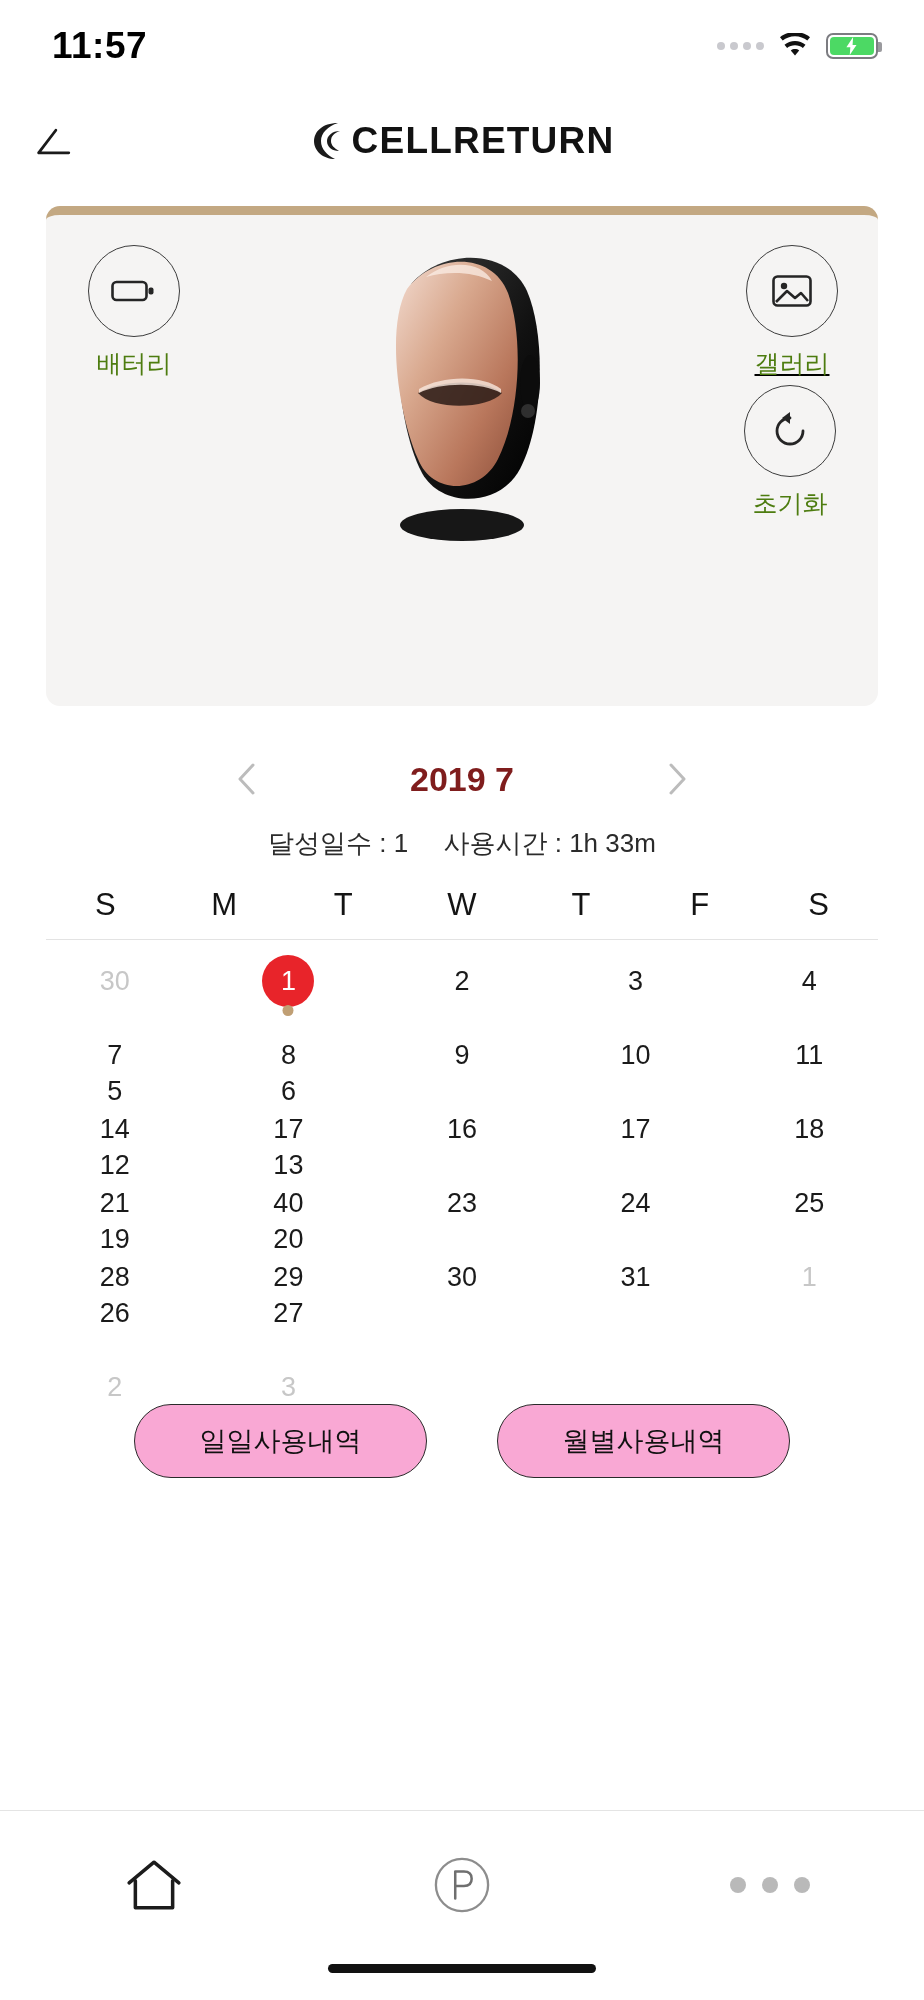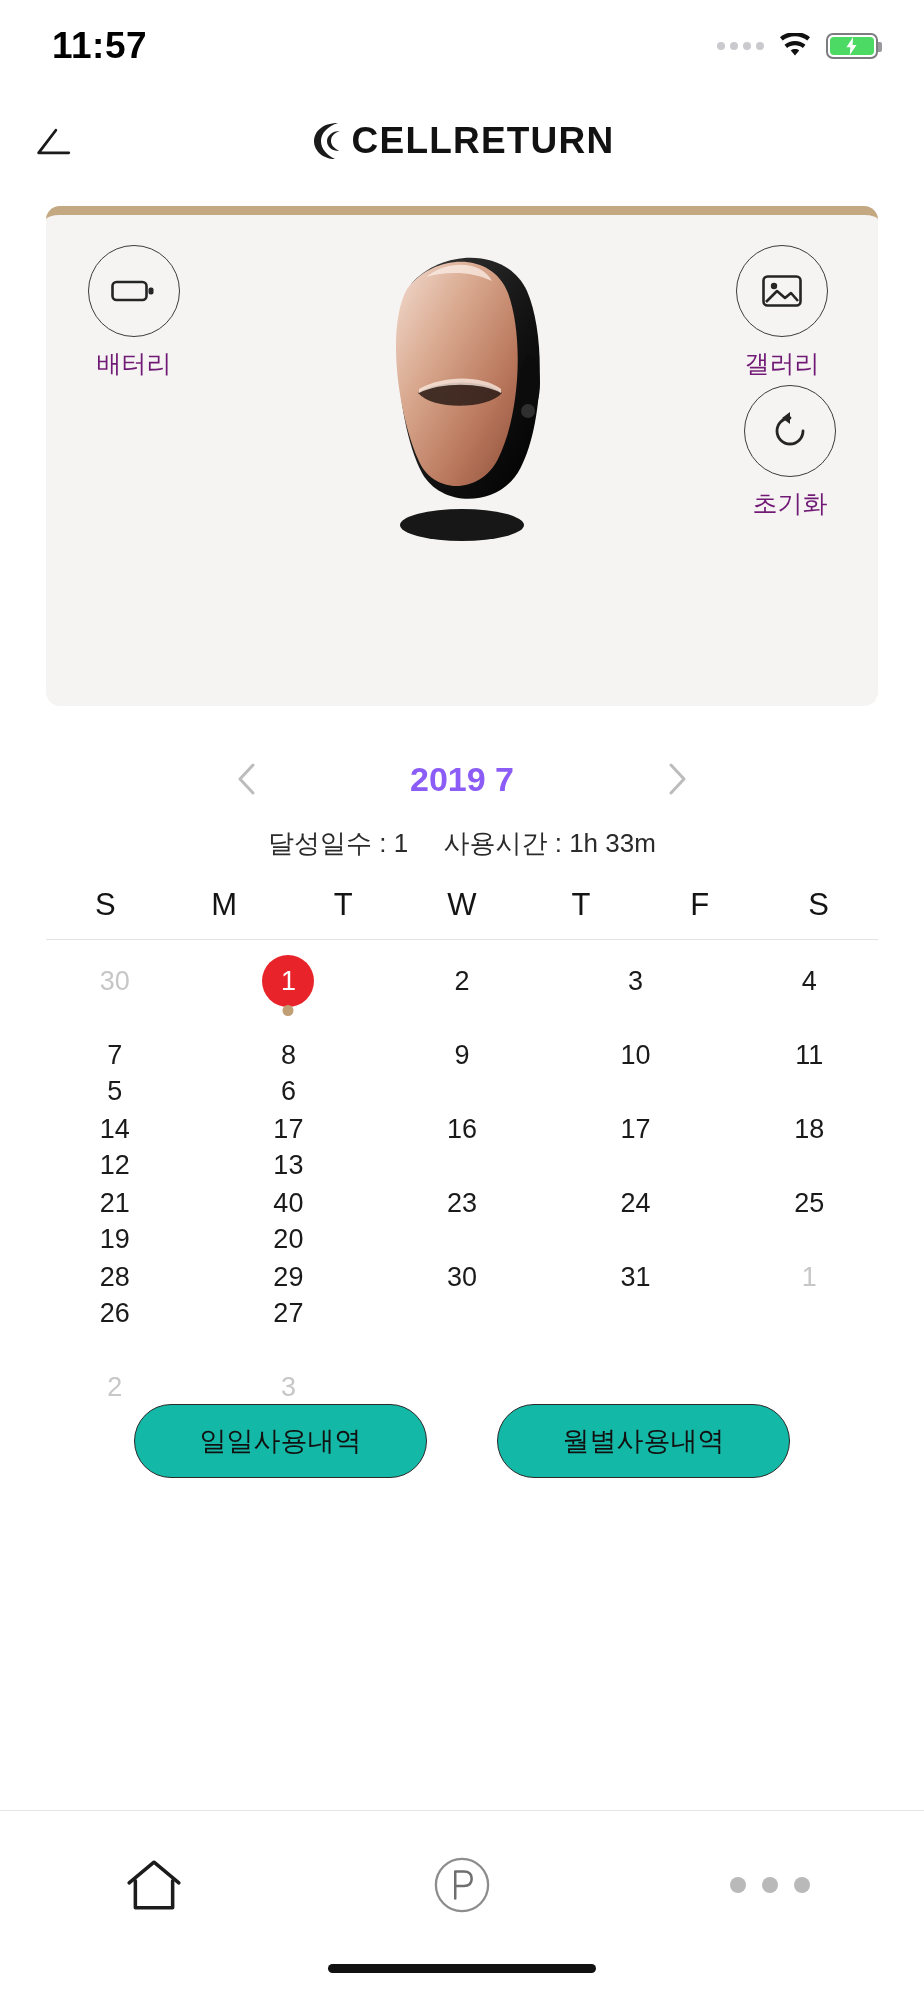--- a/index.html
+++ b/index.html
@@ -129,24 +129,24 @@
   }
   .icon-circle {
     width: 92px; height: 92px;
     border-radius: 50%;
     border: 1.6px solid #3c3c3c;
     display: flex; align-items: center; justify-content: center;
     background: transparent;
   }
   .icon-label {
     font-size: 25px;
-    color: #701a75;
+    color: #4d7c0f;
   }
   .btn-battery { left: 42px; top: 30px; }
-  .btn-gallery { right: 50px; top: 30px; }
+  .btn-gallery { right: 40px; top: 30px; text-decoration: underline; }
   .btn-reset   { right: 42px; top: 170px; }
 
   .device-img {
     position: absolute;
     left: 50%;
     top: 28px;
     transform: translateX(-50%);
     width: 280px;
     height: 300px;
   }
@@ -167,21 +167,21 @@
   .cal-head {
     display: flex;
     align-items: center;
     justify-content: center;
     gap: 108px;
     height: 66px;
   }
   .cal-title {
     font-size: 34px;
     font-weight: 700;
-    color: #8b5cf6;
+    color: #7f1d1d;
     min-width: 170px;
     text-align: center;
   }
   .cal-arrow {
     width: 44px; height: 44px;
     display: flex; align-items: center; justify-content: center;
     color: #b6b6b6;
   }
   .cal-stats {
     text-align: center;
@@ -246,21 +246,21 @@
     display: flex;
     justify-content: center;
     gap: 70px;
     margin-top: 90px;
   }
   .pill-btn {
     width: 293px;
     height: 74px;
     border-radius: 37px;
     border: 1.6px solid #2a2a2a;
-    background: #14b8a6;
+    background: #f9a8d4;
     font-size: 27px;
     color: #111;
     font-family: "Liberation Sans", sans-serif;
     display: flex; align-items: center; justify-content: center;
   }
 
   
   .spacer { flex: 1 1 auto; }
   .tabbar {
     flex: 0 0 148px;

